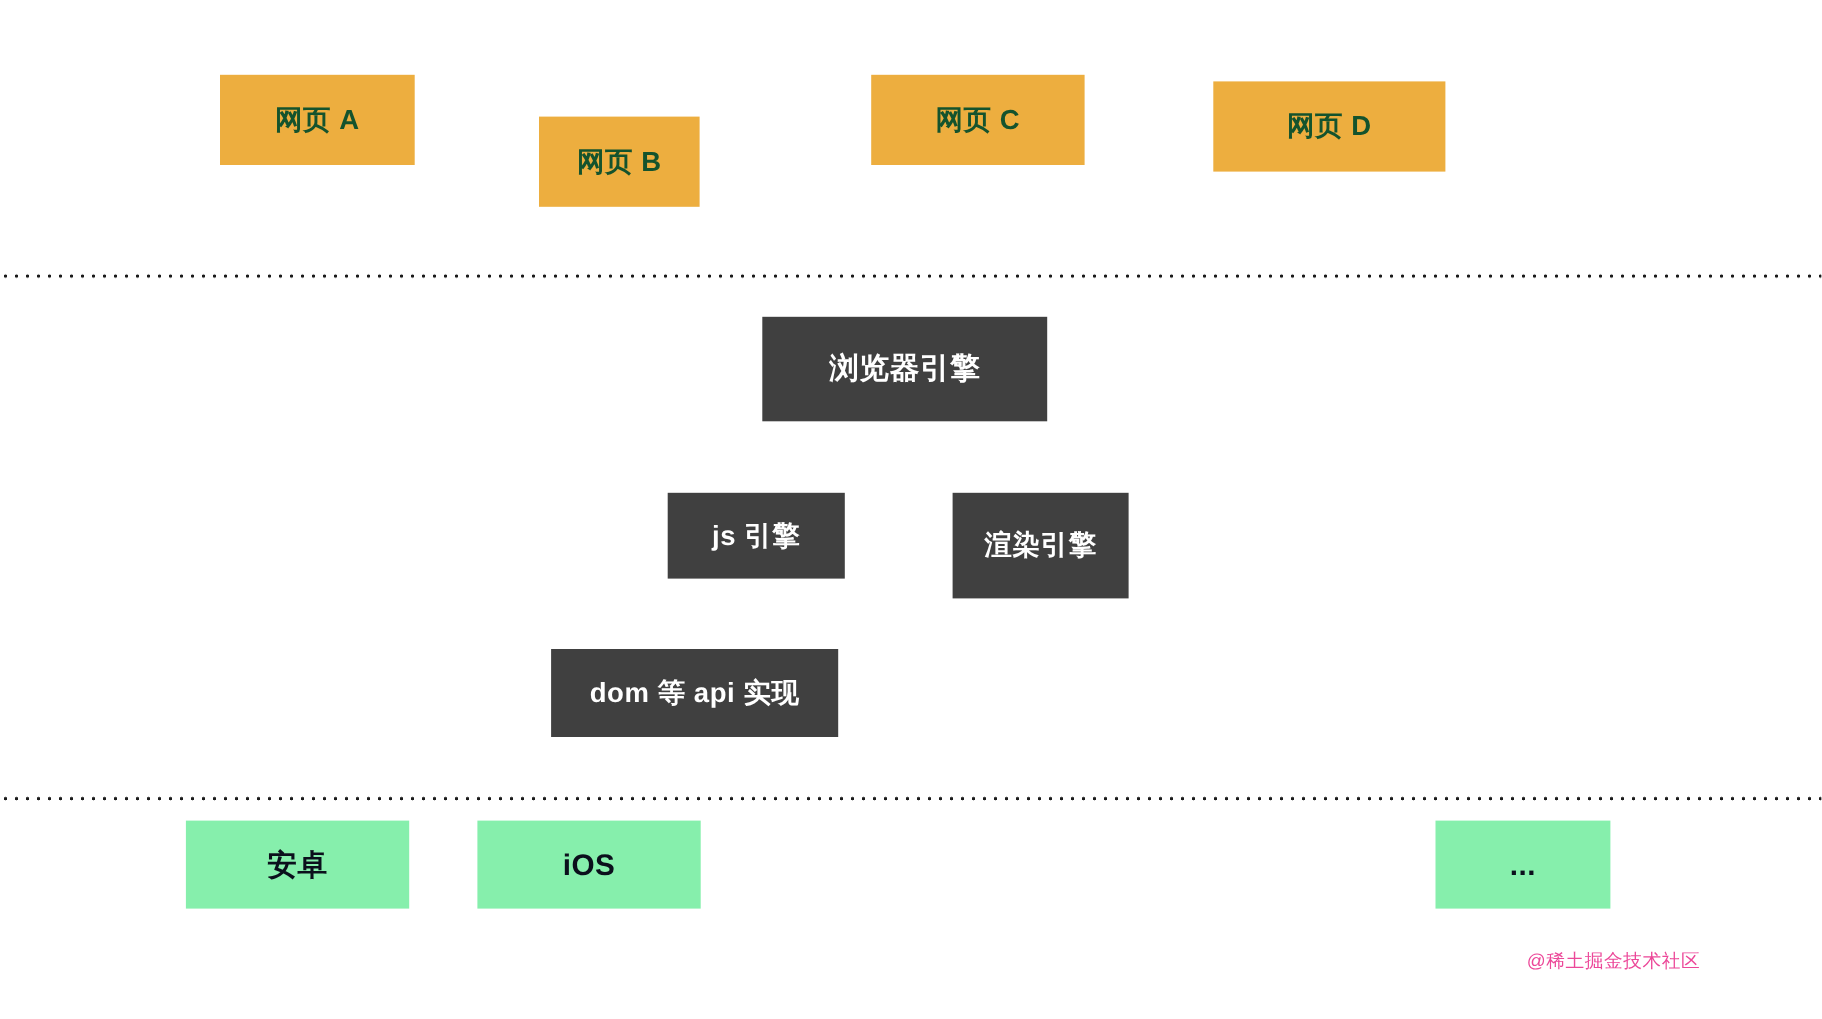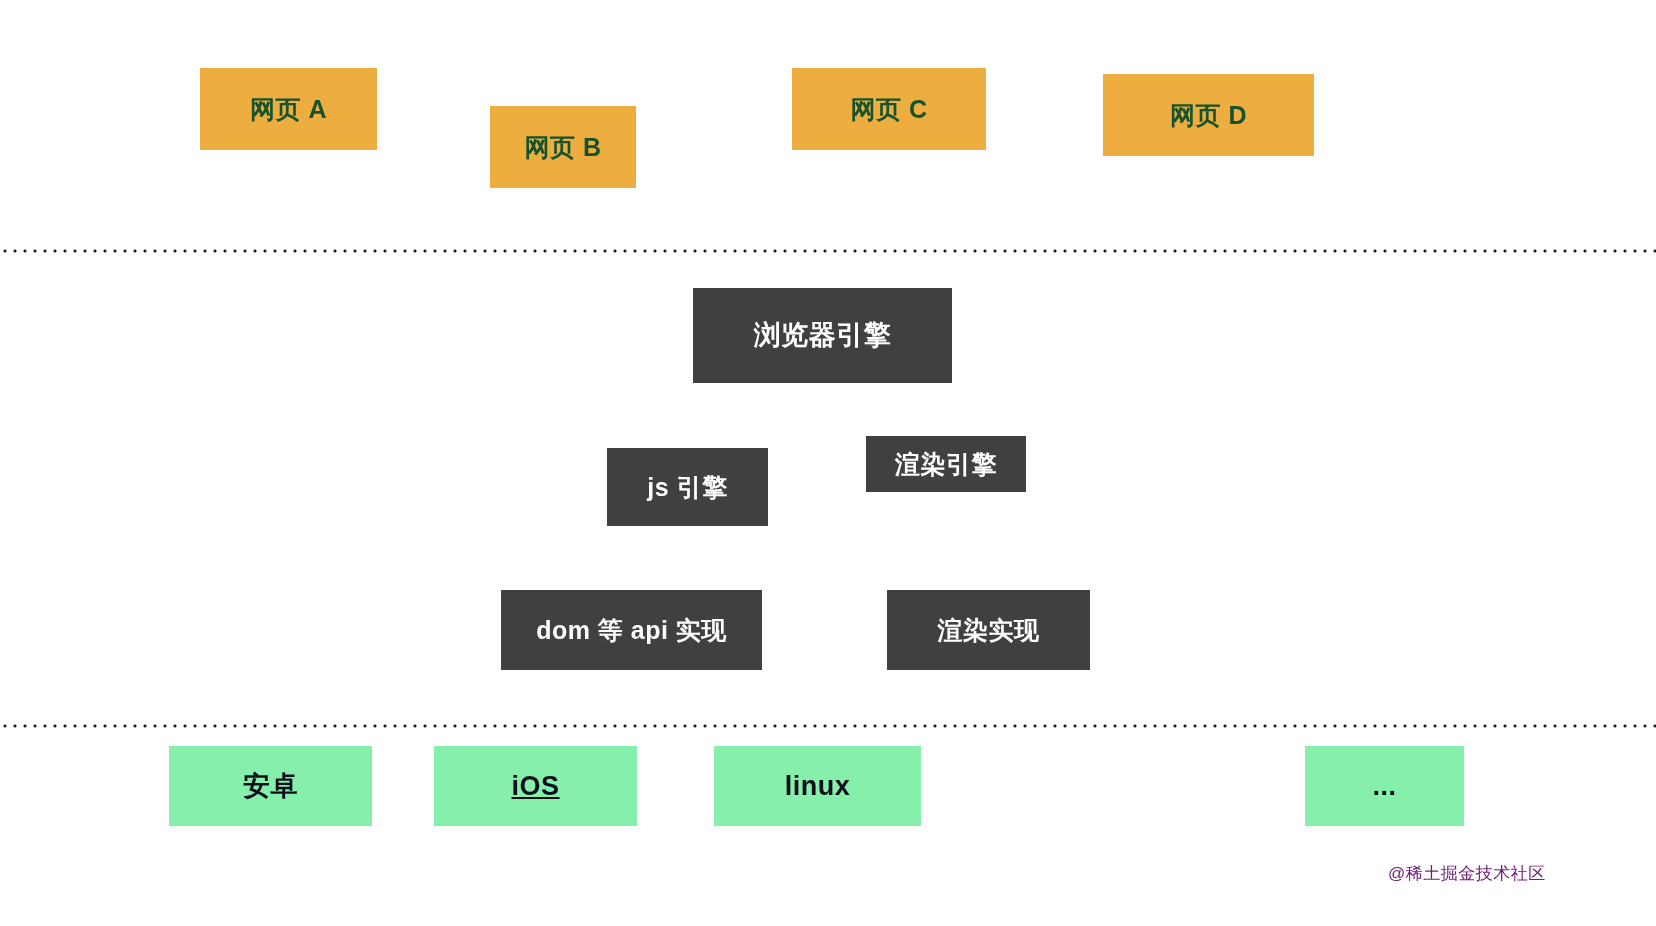--- a/index.html
+++ b/index.html
@@ -50,46 +50,44 @@
     width: 1656px;
     height: 4px;
     background-image: radial-gradient(circle, #1a1a1a 1.4px, rgba(0,0,0,0) 1.7px);
     background-size: 10px 4px;
     background-repeat: repeat-x;
     background-position: 0 center;
   }
   .watermark {
     position: absolute;
     font-size: 17px;
-    color: #701a75;
+    color: #ec4899;
     font-weight: normal;
     white-space: nowrap;
     letter-spacing: 0.5px;
   }
 </style>
 </head>
 <body>
 
 <div id="canvas">
 
   <div class="node node-page" style="left: 200px; top: 68px; width: 177px; height: 82px;">网页 A</div>
   <div class="node node-page" style="left: 490px; top: 68px; width: 146px; height: 82px; margin-top: 38px;">网页 B</div>
   <div class="node node-page" style="left: 792px; top: 68px; width: 194px; height: 82px;">网页 C</div>
   <div class="node node-page" style="left: 1103px; top: 74px; width: 211px; height: 82px;">网页 D</div>
 
   <div class="divider" style="top: 249px;"></div>
 
   <div class="node node-engine node-engine-lg" style="left: 693px; top: 288px; width: 259px; height: 95px;">浏览器引擎</div>
   <div class="node node-engine" style="left: 607px; top: 448px; width: 161px; height: 78px;">js 引擎</div>
-  <div class="node node-engine" style="left: 866px; top: 436px; width: 160px; height: 56px;">渲染引擎</div>
+  <div class="node node-engine" style="left: 866px; top: 448px; width: 160px; height: 96px;">渲染引擎</div>
   <div class="node node-engine" style="left: 501px; top: 590px; width: 261px; height: 80px;">dom 等 api 实现</div>
-  <div class="node node-engine" style="left: 887px; top: 590px; width: 203px; height: 80px;">渲染实现</div>
 
   <div class="divider" style="top: 724px;"></div>
 
   <div class="node node-os" style="left: 156px; top: 746px; width: 203px; height: 80px;">安卓</div>
-  <div class="node node-os" style="left: 421px; top: 746px; width: 203px; height: 80px; text-decoration: underline;">iOS</div>
-  <div class="node node-os" style="left: 701px; top: 746px; width: 207px; height: 80px;">linux</div>
+  <div class="node node-os" style="left: 421px; top: 746px; width: 203px; height: 80px;">iOS</div>
   <div class="node node-os" style="left: 1292px; top: 746px; width: 159px; height: 80px;">...</div>
 
   <div class="watermark" style="left: 1388px; top: 862px;">@稀土掘金技术社区</div>
 
 </div>
 
 </body></html>

